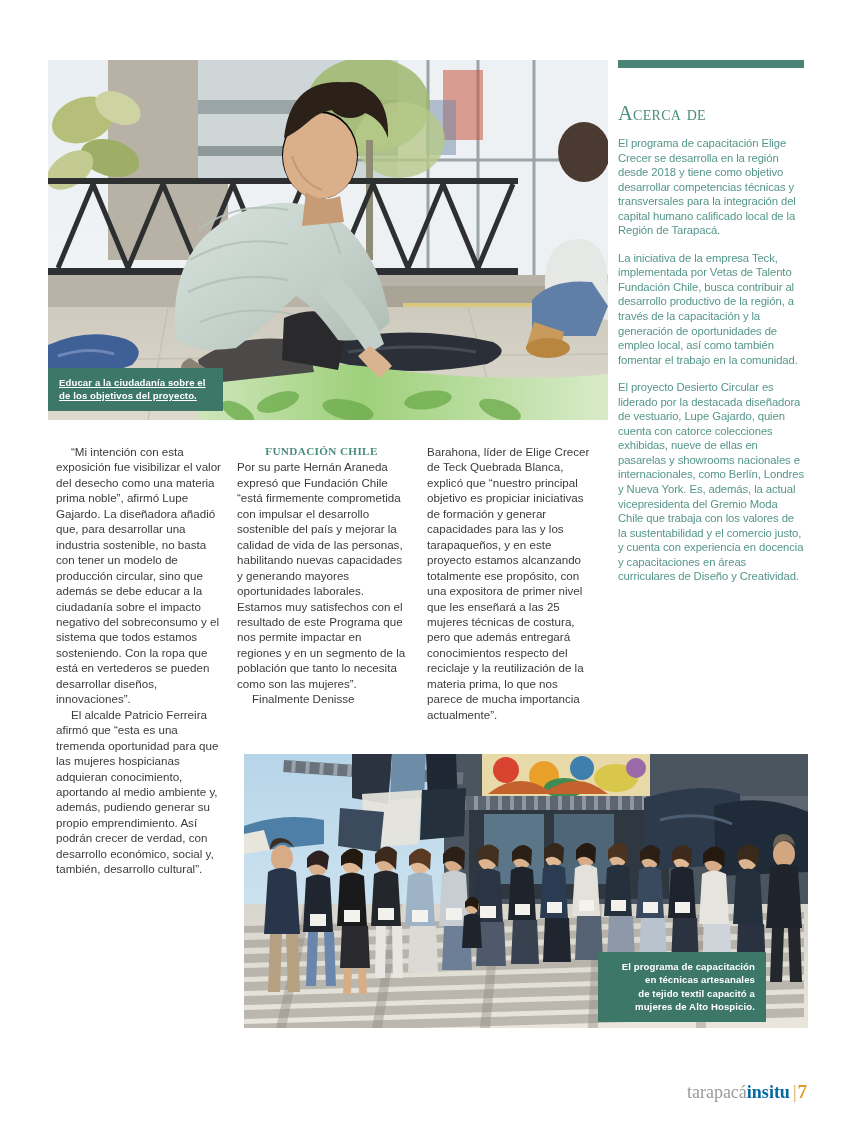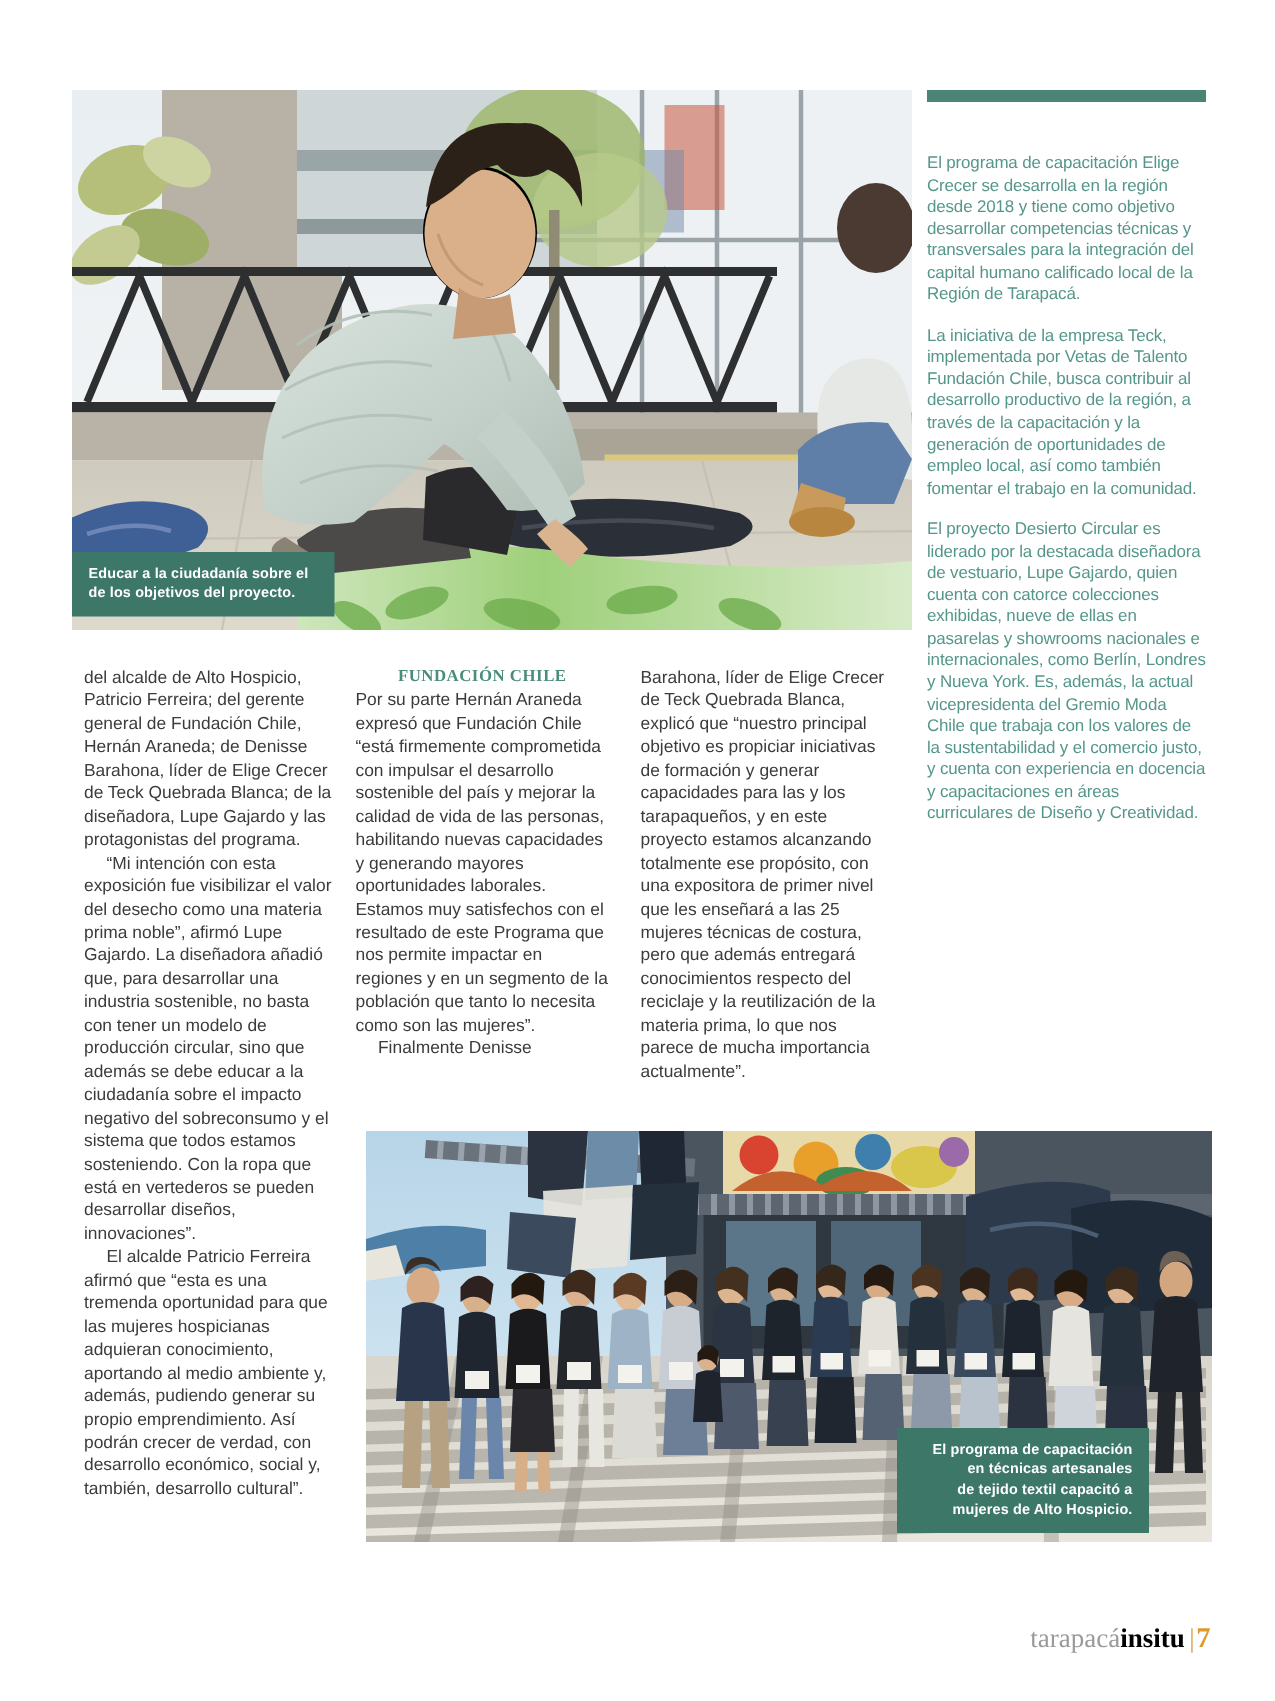--- a/index.html
+++ b/index.html
@@ -47,20 +47,21 @@
     line-height: 13.2px;
     letter-spacing: 0.1px;
     padding: 8px 11px 9px 11px;
     box-sizing: border-box;
   }
   .caption-top {
     left: 48px;
     top: 368px;
     width: 175px;
     text-align: left;
+    text-decoration: underline;
   }
   .caption-bottom {
     right: 42px;
     bottom: 6px;
     width: 168px;
     text-align: right;
   }
   .caption p { margin: 0; }
 
   
@@ -131,21 +132,21 @@
     position: absolute;
     right: 43px;
     top: 1082px;
     font-family: "Liberation Serif", serif;
     font-size: 18px;
     line-height: 20px;
     color: #9a9a9a;
     white-space: nowrap;
   }
   .footer .brand-light { font-weight: normal; }
-  .footer .brand-bold { font-weight: bold; color: #000000; }
+  .footer .brand-bold { font-weight: bold; color: #0369a1; }
   .footer .sep { color: #d8a24a; margin: 0 1px 0 3px; font-weight: normal; }
   .footer .pagenum { color: #e09a2b; font-weight: bold; font-size: 19px; }
 </style>
 </head>
 <body>
 
 <div class="photo-top">
   <svg class="photo-svg" viewBox="0 0 560 360" preserveAspectRatio="xMidYMid slice">
     <defs>
       <linearGradient id="skyG" x1="0" y1="0" x2="0" y2="1">
@@ -266,38 +267,38 @@
     </g>
   </svg>
 </div>
 
 <div class="caption caption-top">
   <p>Educar a la ciudadanía sobre el</p>
   <p>de los objetivos del proyecto.</p>
 </div>
 
 <div class="col" id="col1">
-  <p>del alcalde de Alto Hospicio, Patricio Ferreira; del gerente general de Fundación Chile, Hernán Araneda; de Denisse Barahona, líder de Elige Crecer de Teck Quebrada Blanca; de la diseñadora, Lupe Gajardo y las protagonistas del programa.</p>
   <p class="indent">“Mi intención con esta exposición fue visibilizar el valor del desecho como una materia prima noble”, afirmó Lupe Gajardo. La diseñadora añadió que, para desarrollar una industria sostenible, no basta con tener un modelo de producción circular, sino que además se debe educar a la ciudadanía sobre el impacto negativo del sobreconsumo y el sistema que todos estamos sosteniendo. Con la ropa que está en vertederos se pueden desarrollar diseños, innovaciones”.</p>
   <p class="indent">El alcalde Patricio Ferreira afirmó que “esta es una tremenda oportunidad para que las mujeres hospicianas adquieran conocimiento, aportando al medio ambiente y, además, pudiendo generar su propio emprendimiento. Así podrán crecer de verdad, con desarrollo económico, social y, también, desarrollo cultural”.</p>
 </div>
 
 <div class="col" id="col2">
   <p class="subhead">FUNDACIÓN CHILE</p>
   <p>Por su parte Hernán Araneda expresó que Fundación Chile “está firmemente comprometida con impulsar el desarrollo sostenible del país y mejorar la calidad de vida de las personas, habilitando nuevas capacidades y generando mayores oportunidades laborales. Estamos muy satisfechos con el resultado de este Programa que nos permite impactar en regiones y en un segmento de la población que tanto lo necesita como son las mujeres”.</p>
   <p class="indent">Finalmente Denisse</p>
 </div>
 
 <div class="col" id="col3">
   <p>Barahona, líder de Elige Crecer de Teck Quebrada Blanca, explicó que “nuestro principal objetivo es propiciar iniciativas de formación y generar capacidades para las y los tarapaqueños, y en este proyecto estamos alcanzando totalmente ese propósito, con una expositora de primer nivel que les enseñará a las 25 mujeres técnicas de costura, pero que además entregará conocimientos respecto del reciclaje y la reutilización de la materia prima, lo que nos parece de mucha importancia actualmente”.</p>
 </div>
 
 <div class="sidebar">
   <div class="sidebar-rule"></div>
   <h2 class="sidebar-title">
+    <span>Acerca de</span>
   </h2>
   <div class="sidebar-body">
     <p>El programa de capacitación Elige Crecer se desarrolla en la región desde 2018 y tiene como objetivo desarrollar competencias técnicas y transversales para la integración del capital humano calificado local de la Región de Tarapacá.</p>
     <p>La iniciativa de la empresa Teck, implementada por Vetas de Talento Fundación Chile, busca contribuir al desarrollo productivo de la región, a través de la capacitación y la generación de oportunidades de empleo local, así como también fomentar el trabajo en la comunidad.</p>
     <p>El proyecto Desierto Circular es liderado por la destacada diseñadora de vestuario, Lupe Gajardo, quien cuenta con catorce colecciones exhibidas, nueve de ellas en pasarelas y showrooms nacionales e internacionales, como Berlín, Londres y Nueva York. Es, además, la actual vicepresidenta del Gremio Moda Chile que trabaja con los valores de la sustentabilidad y el comercio justo, y cuenta con experiencia en docencia y capacitaciones en áreas curriculares de Diseño y Creatividad.</p>
   </div>
 </div>
 
 <div class="photo-bottom">
   <svg class="photo-svg" viewBox="0 0 564 274" preserveAspectRatio="xMidYMid slice">

